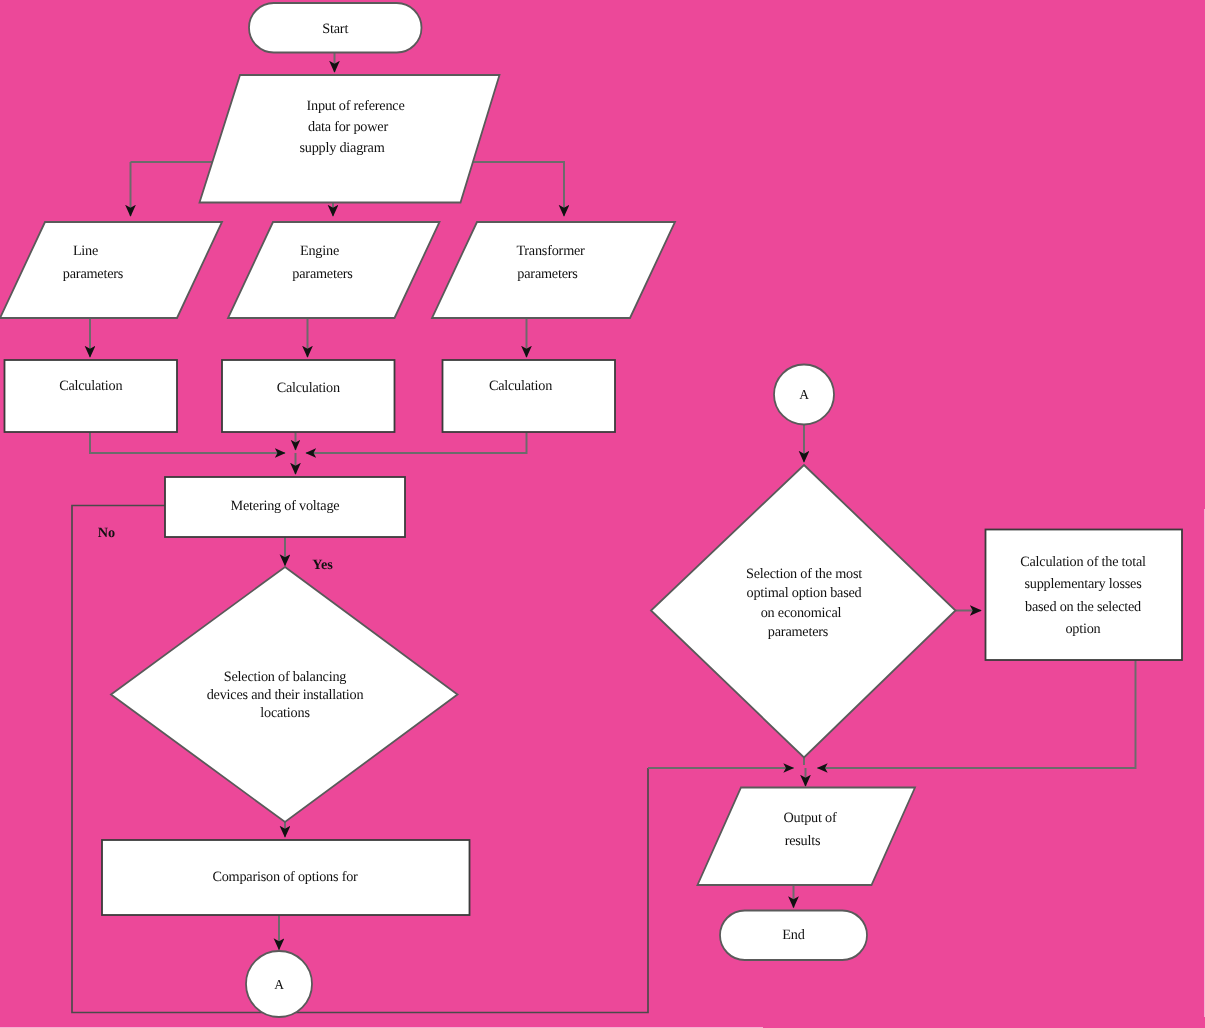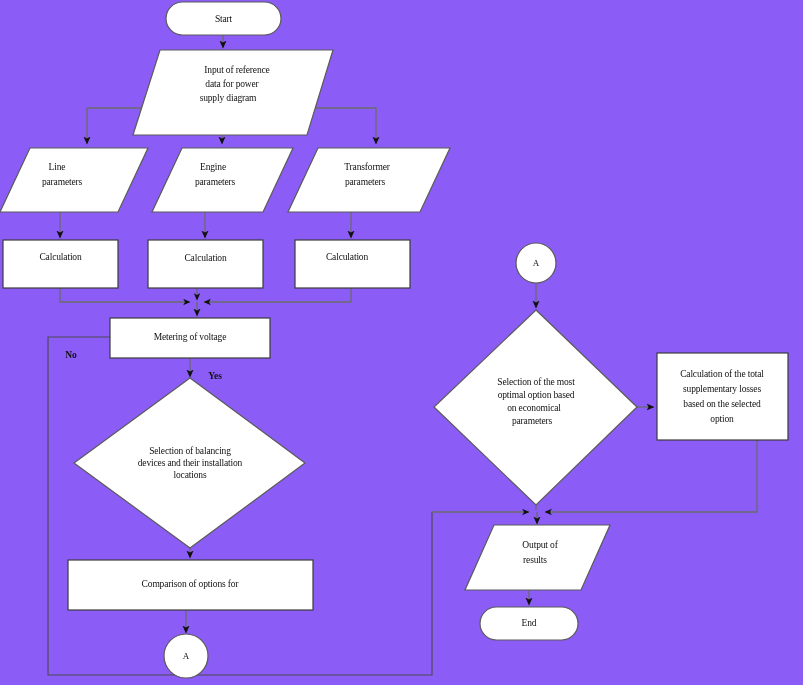--- a/index.html
+++ b/index.html
@@ -7,21 +7,21 @@
     padding: 0;
     background: #ffffff;
   }
   body {
     font-family: "Liberation Serif", serif;
   }
   #flowchart-root {
     position: relative;
     width: 803px;
     height: 685px;
-    background: #8b5cf6;
+    background: #ec4899;
     overflow: hidden;
   }
   svg#flow-svg {
     position: absolute;
     top: 0;
     left: 0;
     width: 803px;
     height: 685px;
     display: block;
   }

